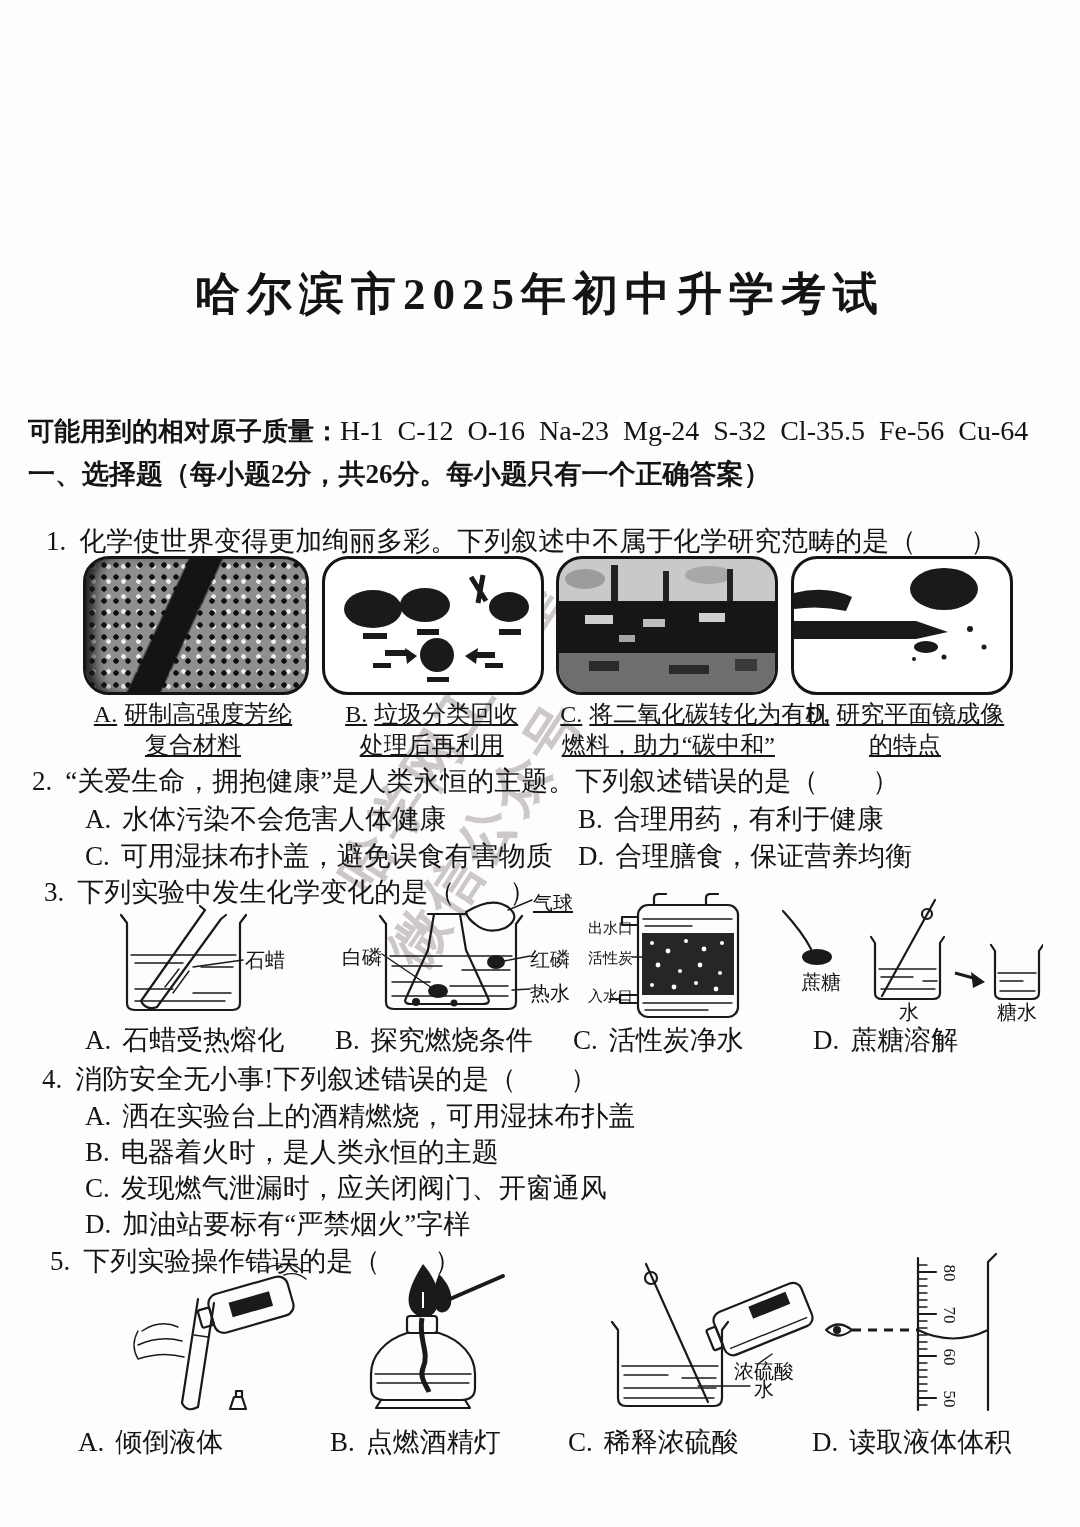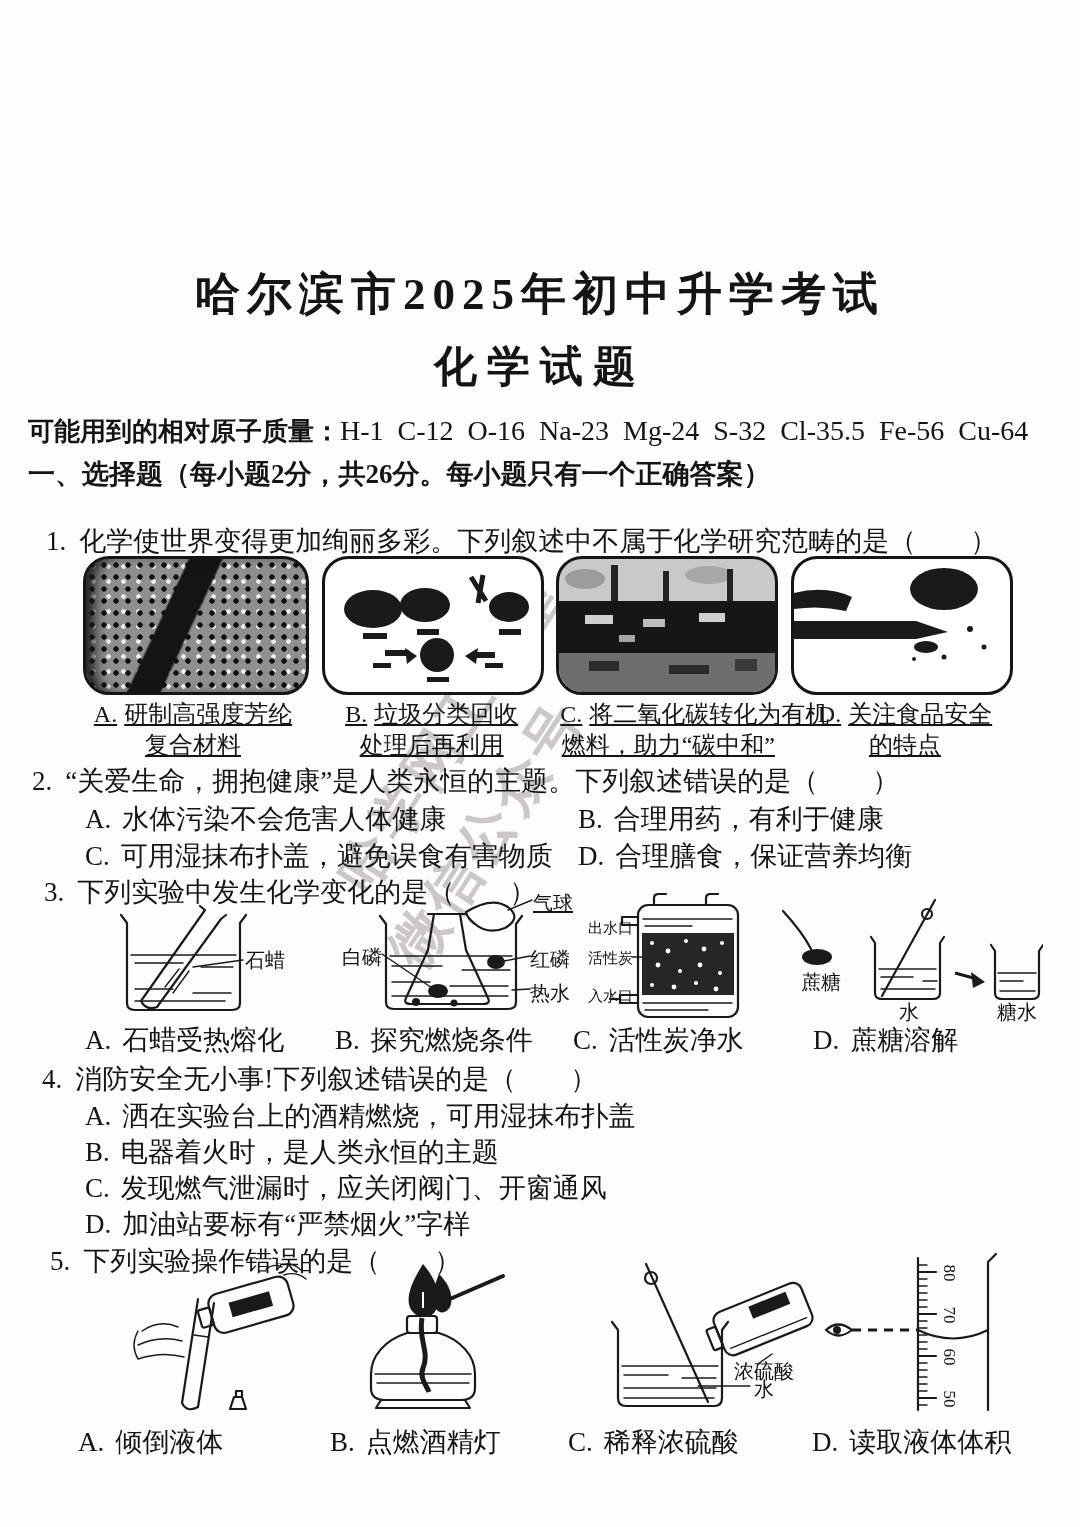--- a/index.html
+++ b/index.html
@@ -62,21 +62,20 @@
 <body>
 
 <div class="page">
 
   <div class="watermark">
     <div class="wm-line">哈学网工作室</div>
     <div class="wm-line wm-line2">微信公众号</div>
   </div>
 
   <div class="abs title">哈尔滨市2025年初中升学考试</div>
-  <div class="abs subtitle">化学试题</div>
   <div class="abs masses"><span class="lbl">可能用到的相对原子质量：</span><span class="vals">H-1  C-12  O-16  Na-23  Mg-24  S-32  Cl-35.5  Fe-56  Cu-64</span></div>
   <div class="abs section"><span class="sp">一、选择题</span><span class="sr">（每小题2分，共26分。每小题只有一个正确答案）</span></div>
 
   <div class="abs qline" style="top:523px;left:46px;"><span class="qnum">1.</span><span>化学使世界变得更加绚丽多彩。下列叙述中不属于化学研究范畴的是（　　）</span></div>
 
   <div class="abs photoRow">
     <div class="photo pw1 photo-a"></div>
     <div class="photo pw2">
       <svg viewBox="0 0 216 133">
         <ellipse cx="48" cy="50" rx="29" ry="19" class="fillb"></ellipse>
@@ -126,21 +125,21 @@
         <circle cx="120" cy="100" r="2" class="fillb"></circle>
         <ellipse cx="132" cy="88" rx="12" ry="6" class="fillb"></ellipse>
       </svg>
     </div>
   </div>
 
   <div class="abs capRow">
     <div class="cap" style="width:220px;"><span class="clabel">A.</span><span>研制高强度芳纶</span><br><span>复合材料</span></div>
     <div class="cap" style="width:216px;"><span class="clabel">B.</span><span>垃圾分类回收</span><br><span>处理后再利用</span></div>
     <div class="cap" style="width:216px;"><span class="clabel">C.</span><span>将二氧化碳转化为有机</span><br><span>燃料，助力“碳中和”</span></div>
-    <div class="cap" style="width:216px;"><span class="clabel">D.</span><span>关注食品安全</span><br><span>的特点</span></div>
+    <div class="cap" style="width:216px;"><span class="clabel">D.</span><span>研究平面镜成像</span><br><span>的特点</span></div>
   </div>
 
   <div class="abs qline" style="top:763px;left:32px;"><span class="qnum">2.</span><span>“关爱生命，拥抱健康”是人类永恒的主题。下列叙述错误的是（　　）</span></div>
   <div class="abs opt" style="top:801px;left:85px;"><span class="olabel">A.</span><span>水体污染不会危害人体健康</span></div>
   <div class="abs opt" style="top:801px;left:578px;"><span class="olabel">B.</span><span>合理用药，有利于健康</span></div>
   <div class="abs opt" style="top:838px;left:85px;"><span class="olabel">C.</span><span>可用湿抹布扑盖，避免误食有害物质</span></div>
   <div class="abs opt" style="top:838px;left:578px;"><span class="olabel">D.</span><span>合理膳食，保证营养均衡</span></div>
 
   <div class="abs qline" style="top:874px;left:44px;"><span class="qnum">3.</span><span>下列实验中发生化学变化的是（　　）</span></div>
 

